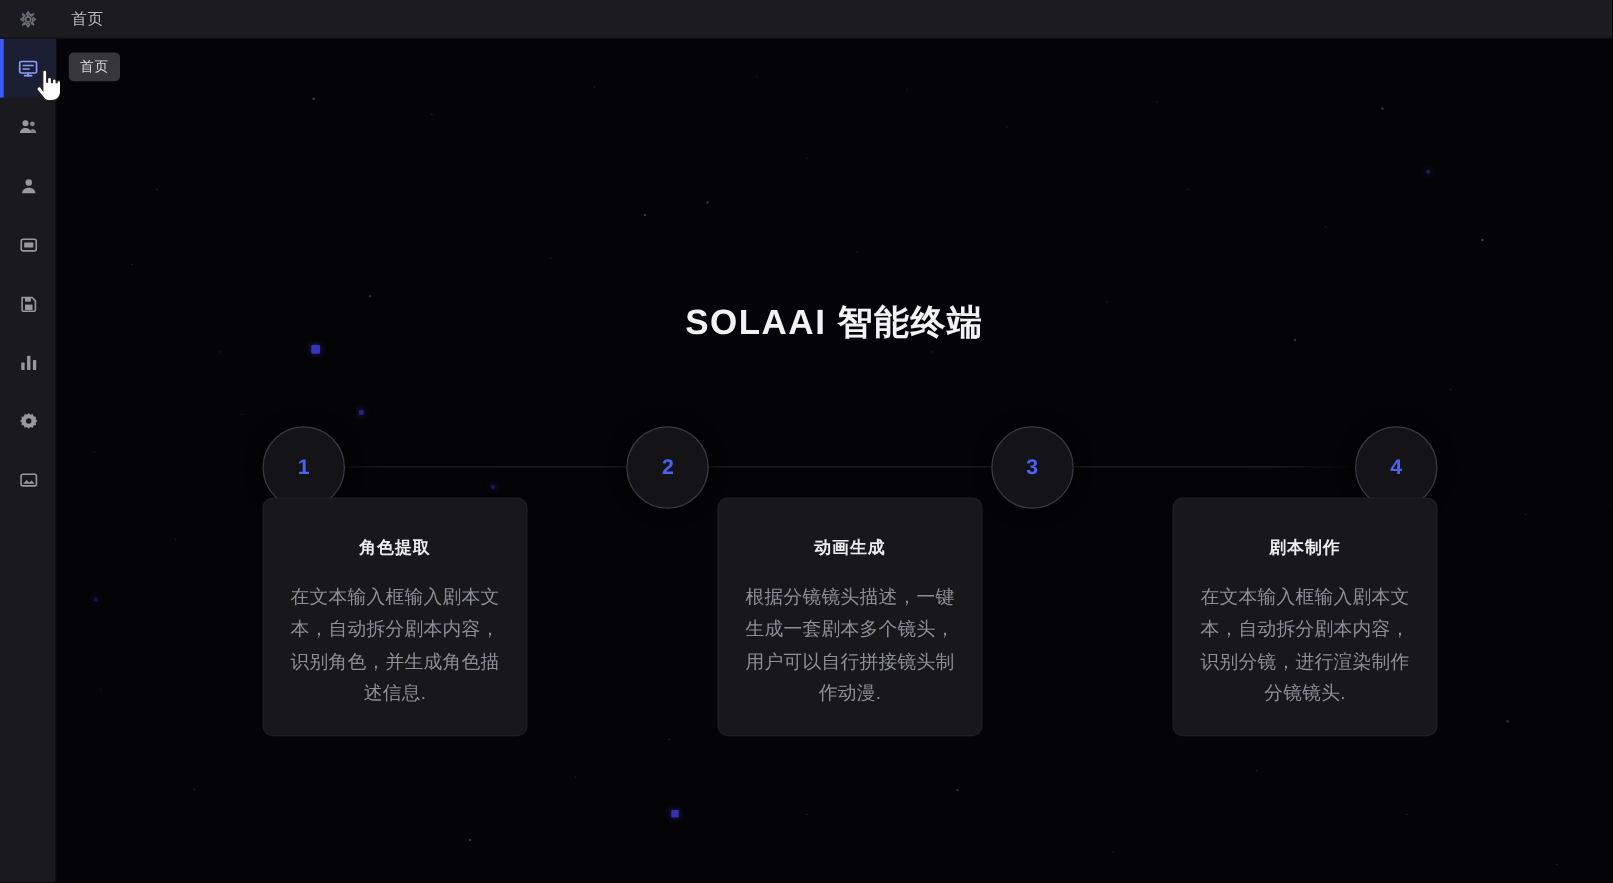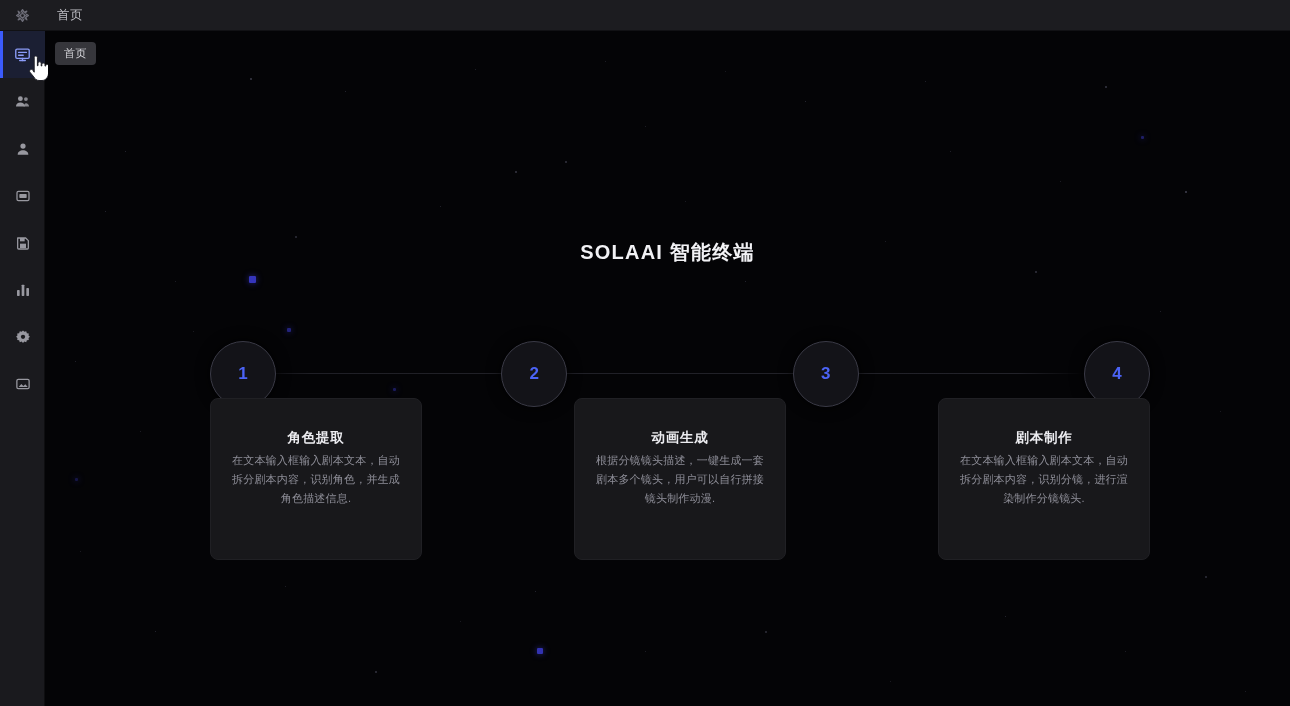--- a/index.html
+++ b/index.html
@@ -120,21 +120,21 @@
     inset: 0;
     z-index: 5;
   }
 
   .page-title {
     position: absolute;
     top: 208px;
     left: 0;
     width: 1245px;
     text-align: center;
-    font-size: 20px;
+    font-size: 28px;
     font-weight: 700;
     color: #f2f2f5;
     letter-spacing: 1.2px;
   }
 
   
   .rail {
     position: absolute;
     top: 342px;
     left: 200px;
@@ -187,24 +187,24 @@
     border: 1px solid #202024;
     border-radius: 8px;
     padding: 30px 18px 20px;
     text-align: center;
   }
   .card-title {
     font-size: 13.5px;
     font-weight: 700;
     color: #ececf0;
     letter-spacing: .8px;
-    margin-bottom: 4px;
+    margin-bottom: 18px;
   }
   .card-desc {
-    font-size: 11px;
+    font-size: 15px;
     line-height: 1.72;
     color: #8e8e98;
     letter-spacing: .2px;
   }
 
   
   .cursor {
     position: absolute;
     left: 29px;
     top: 56px;

